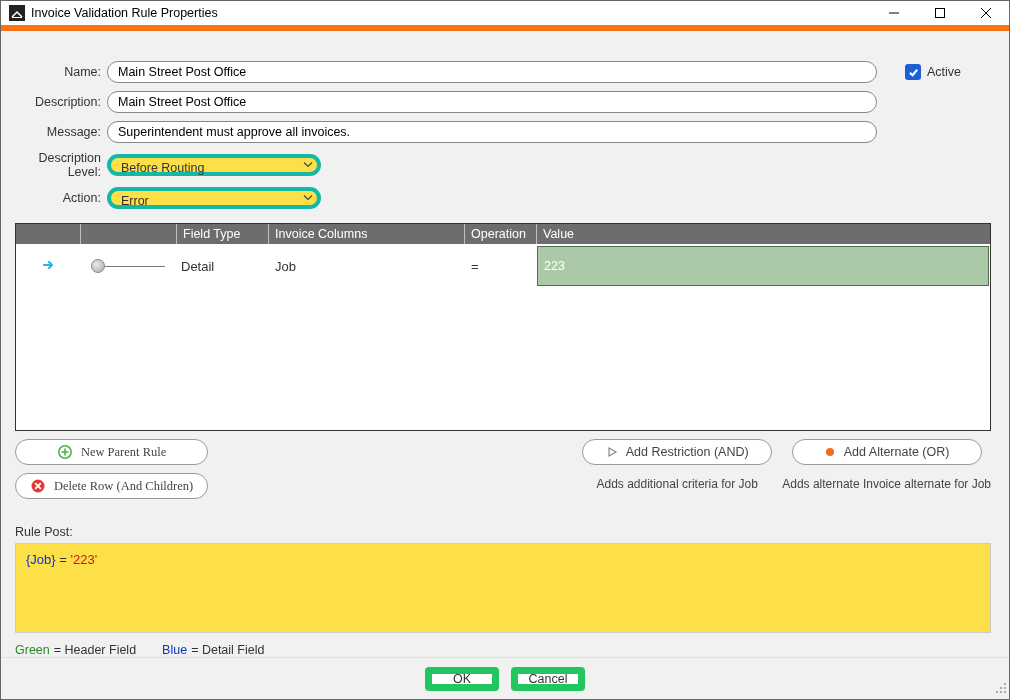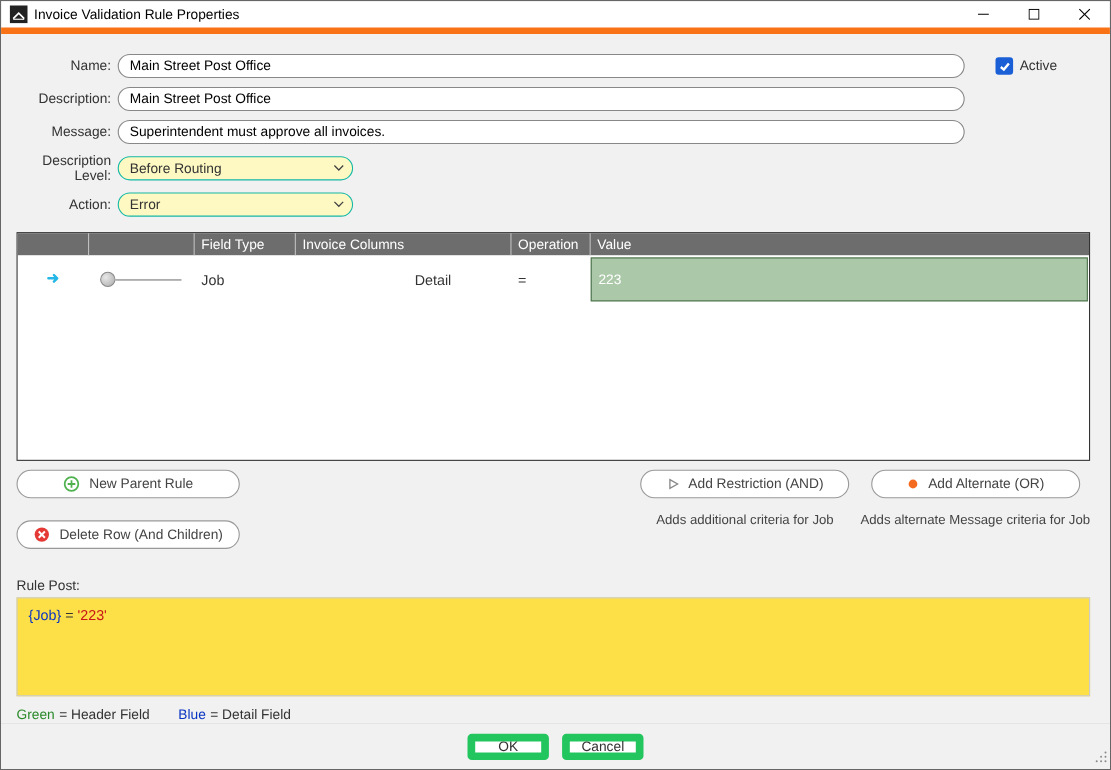--- a/index.html
+++ b/index.html
@@ -92,25 +92,25 @@
   .active-check svg { width: 11px; height: 11px; stroke: #fff; stroke-width: 2.4; fill: none; }
   .active-label { font-size: 12.5px; }
 
   .select-wrap {
     position: relative;
     width: 214px;
   }
   .select {
     width: 100%;
     height: 22px;
-    border: 1px solid #14b8a6;
+    border: 4px solid #14b8a6;
     border-radius: 11px;
     padding: 0 26px 0 10px;
     font-size: 12.5px;
-    background: #fef9c3;
+    background: #fde047;
     line-height: 20px;
     cursor: default;
   }
   .select-arrow {
     position: absolute;
     right: 8px; top: 50%; transform: translateY(-50%);
     pointer-events: none;
   }
   .select-arrow svg { width: 10px; height: 10px; }
 
@@ -181,21 +181,21 @@
     width: 60px; height: 1px; background: #777;
   }
 
   
   .under-grid {
     display: flex;
     margin-top: 8px;
     gap: 10px;
     align-items: flex-start;
   }
-  .left-btns { display: flex; flex-direction: column; gap: 20px; }
+  .left-btns { display: flex; flex-direction: column; gap: 8px; font-family: Liberation Serif, serif; }
   .right-btns { margin-left: auto; display: flex; gap: 10px; }
   .right-col { display: flex; flex-direction: column; align-items: center; gap: 12px; }
   .pill-btn {
     height: 26px;
     border: 1px solid #999;
     border-radius: 13px;
     background: #fff;
     display: flex; align-items: center; justify-content: center;
     gap: 8px;
     padding: 0 14px;
@@ -355,22 +355,22 @@
                   <path d="M2 7 L9 7 M7 4 L10 7 L7 10" stroke="#23b6e6" stroke-width="2.2" fill="none" stroke-linecap="round" stroke-linejoin="round"></path>
                 </svg>
             </span>
           </div>
           <div class="cell tree">
             <div class="tree-node">
               <div class="tree-knob"></div>
               <div class="tree-line"></div>
             </div>
           </div>
+          <div class="cell fieldtype">Detail</div>
           <div class="cell invcols">Job</div>
-          <div class="cell fieldtype">Detail</div>
           <div class="cell operation">=</div>
           <div class="cell value">223</div>
         </div>
       </div>
     </div>
 
     <div class="under-grid">
       <div class="left-btns">
         <div class="pill-btn green-icon">
           <svg width="16" height="16" viewBox="0 0 16 16">
@@ -398,21 +398,21 @@
           </div>
           <div class="sub-caption">Adds additional criteria for Job</div>
         </div>
         <div class="right-col">
           <div class="pill-btn wide">
             <svg width="12" height="12" viewBox="0 0 12 12">
               <circle cx="6" cy="6" r="4" fill="#f46a1f"></circle>
             </svg>
             <span>Add Alternate (OR)</span>
           </div>
-          <div class="sub-caption">Adds alternate Message criteria for Job</div>
+          <div class="sub-caption">Adds alternate Invoice alternate for Job</div>
         </div>
       </div>
     </div>
 
     <div class="rule-text-label">Rule Post:</div>
     <div class="rule-text-box">
       <span class="token-field">{Job}</span><span> = </span><span class="token-value">'223'</span>
     </div>
 
     <div class="legend">

